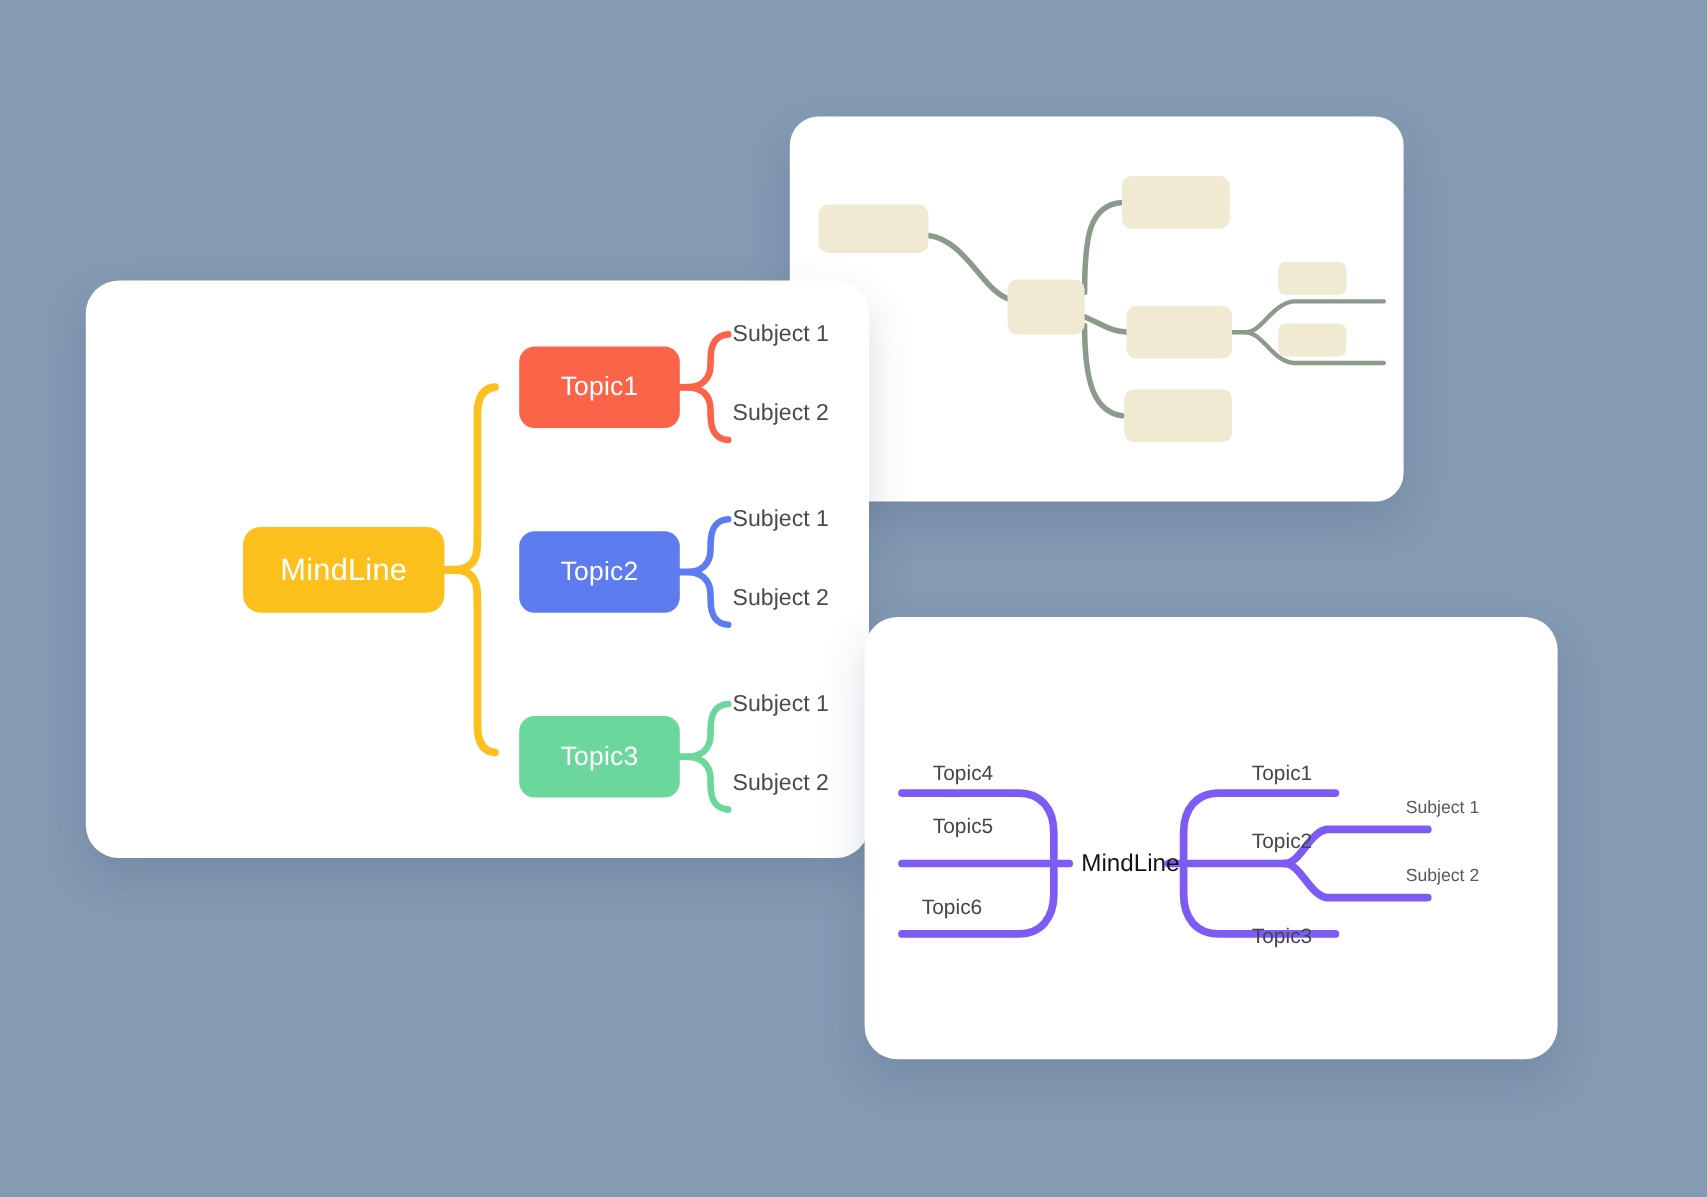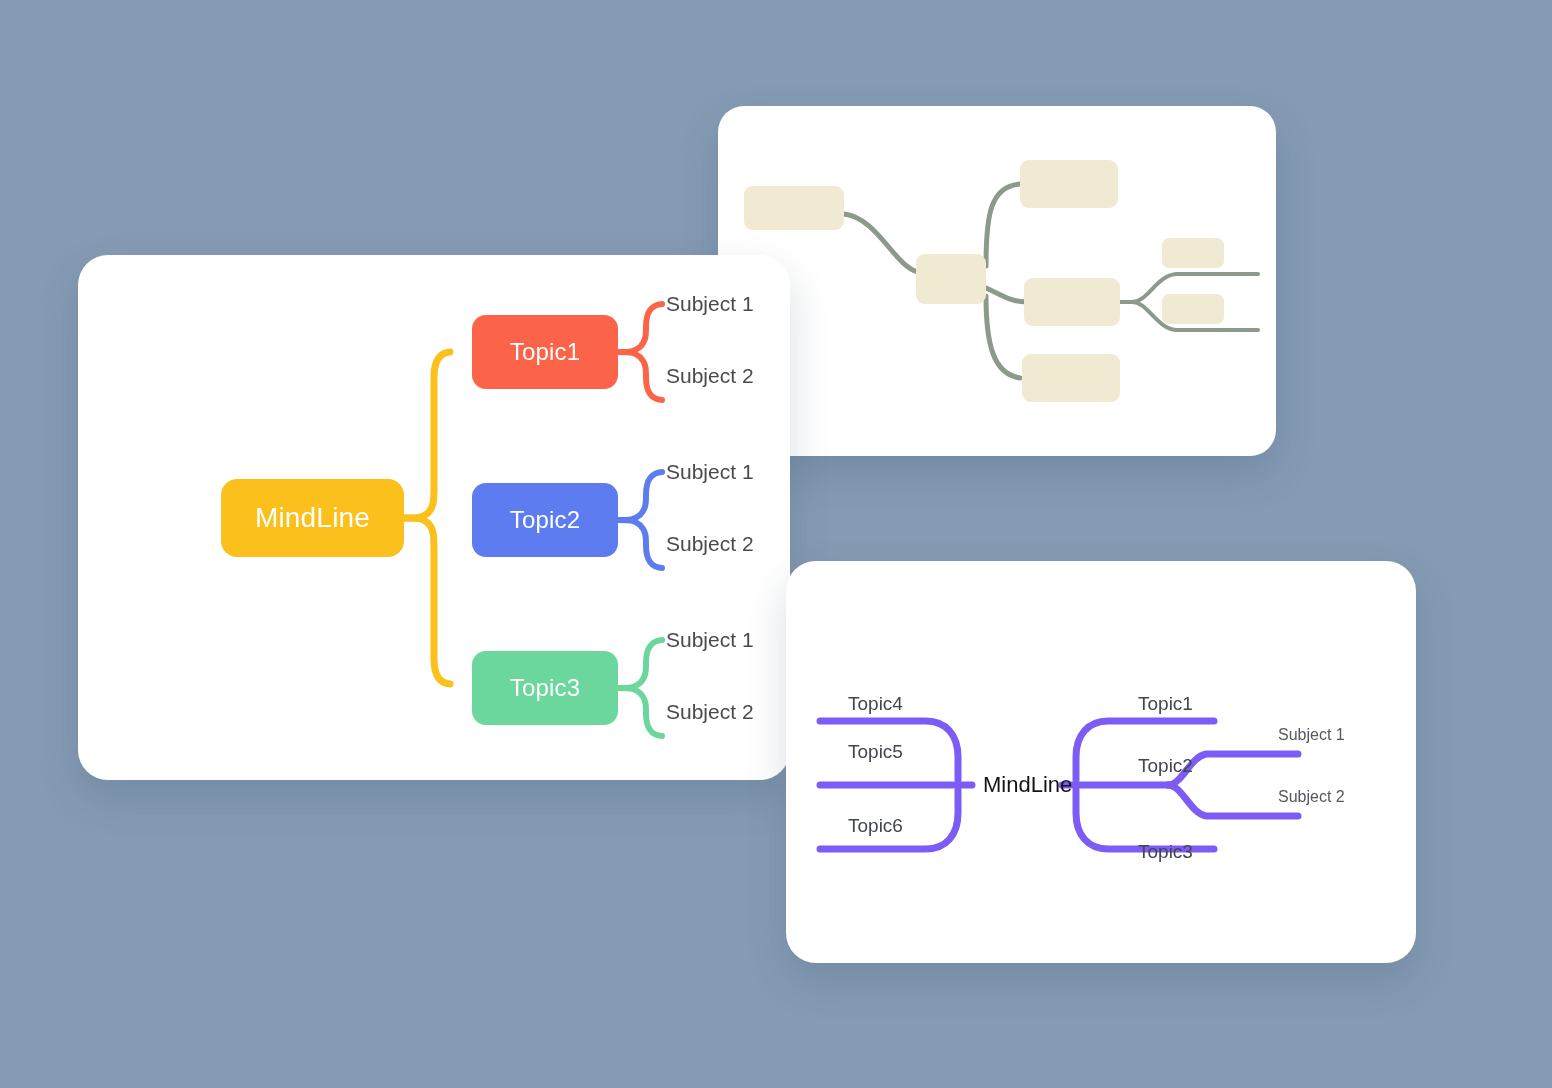--- a/index.html
+++ b/index.html
@@ -213,21 +213,21 @@
 
           <path d="M 382 224 C 396 224 404 196 420 193 L 512 193"></path>
           <path d="M 382 224 C 396 224 404 252 420 255 L 512 255"></path>
         </g>
       </svg>
 
       <div class="center-label" style="left:197px; top:211px;">MindLine</div>
 
       <div class="wire-label" style="left:62px; top:132px;">Topic4</div>
       <div class="wire-label" style="left:62px; top:180px;">Topic5</div>
-      <div class="wire-label" style="left:62px; top:254px;">Topic6</div>
+      <div class="wire-label" style="left:52px; top:254px;">Topic6</div>
 
       <div class="wire-label" style="left:352px; top:132px;">Topic1</div>
       <div class="wire-label" style="left:352px; top:194px;">Topic2</div>
       <div class="wire-label" style="left:352px; top:280px;">Topic3</div>
 
       <div class="wire-label small" style="left:492px; top:165px;">Subject 1</div>
       <div class="wire-label small" style="left:492px; top:227px;">Subject 2</div>
     </div>
   </div>
 

